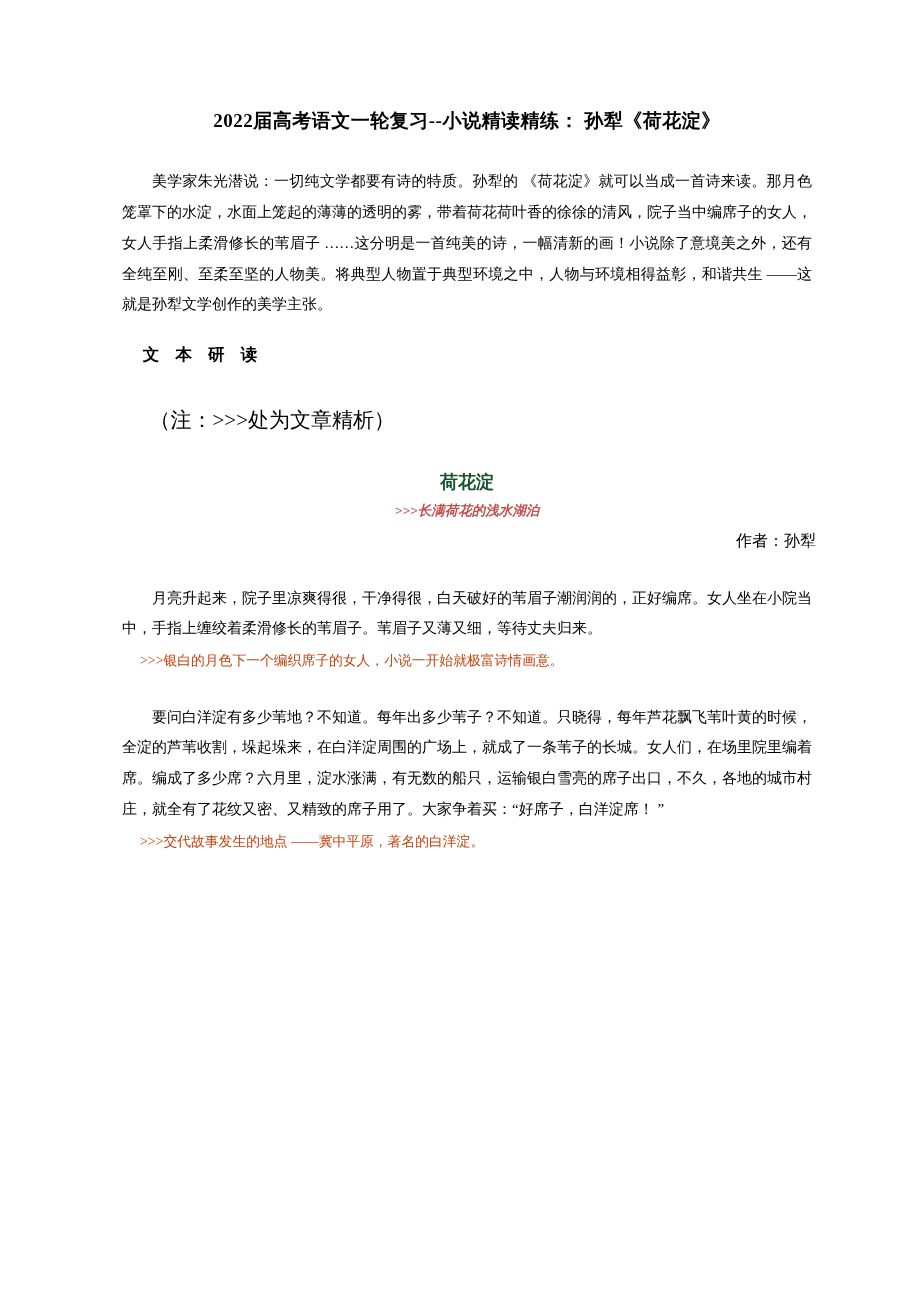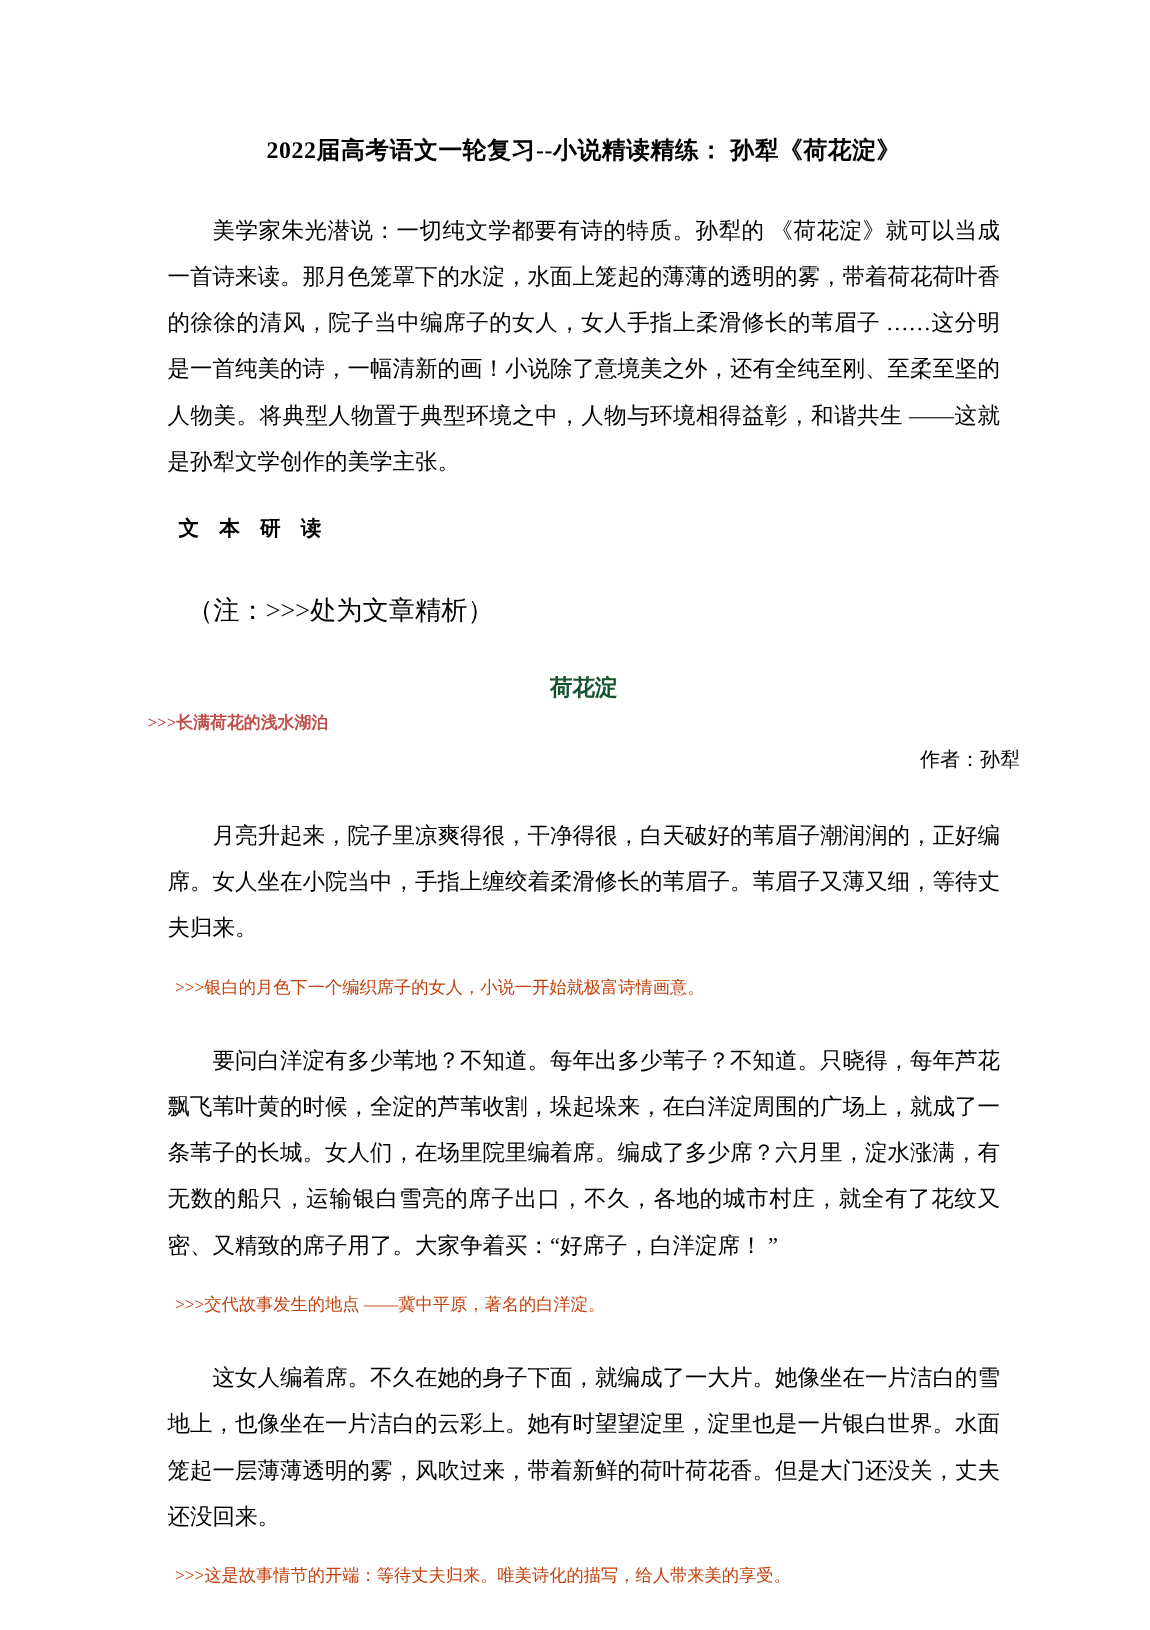--- a/index.html
+++ b/index.html
@@ -26,25 +26,25 @@
   }
   .doc-title {
     text-align: center;
     font-weight: bold;
     font-size: 19px;
     letter-spacing: 0.5px;
     margin: 34px 0 0 0;
     line-height: 1.6;
   }
   .para {
-    font-size: 18px;
+    font-size: 15px;
     line-height: 2.05;
     text-align: justify;
     text-indent: 2em;
-    margin: 16px;
+    margin: 4px;
   }
   .para.gap-top {
     margin-top: 30px;
   }
   .section-head {
     font-size: 16.5px;
     font-weight: bold;
     letter-spacing: 6px;
     text-indent: 1.5em;
     margin: 18px 0 0 0;
@@ -59,25 +59,27 @@
   }
   .work-title {
     text-align: center;
     color: #14532d;
     font-weight: bold;
     font-size: 18px;
     margin: 26px 0 0 0;
     line-height: 1.7;
   }
   .work-sub {
+    text-align: center;
     color: #c0504d;
     font-weight: bold;
     font-size: 13.5px;
     margin: 2px 0 0 0;
     line-height: 1.6;
+    font-style: italic;
   }
   .author {
     text-align: right;
     font-size: 16px;
     margin: 6px 0 0 0;
     line-height: 1.7;
   }
   .annot {
     color: #c2410c;
     font-size: 13.8px;
@@ -112,18 +114,14 @@
   <div class="body-block">
     <p class="para">月亮升起来，院子里凉爽得很，干净得很，白天破好的苇眉子潮润润的，正好编席。女人坐在小院当中，手指上缠绞着柔滑修长的苇眉子。苇眉子又薄又细，等待丈夫归来。</p>
     <p class="annot">&gt;&gt;&gt;银白的月色下一个编织席子的女人，小说一开始就极富诗情画意。</p>
   </div>
 
   <div class="body-block">
     <p class="para">要问白洋淀有多少苇地？不知道。每年出多少苇子？不知道。只晓得，每年芦花飘飞苇叶黄的时候，全淀的芦苇收割，垛起垛来，在白洋淀周围的广场上，就成了一条苇子的长城。女人们，在场里院里编着席。编成了多少席？六月里，淀水涨满，有无数的船只，运输银白雪亮的席子出口，不久，各地的城市村庄，就全有了花纹又密、又精致的席子用了。大家争着买：“好席子，白洋淀席！ ”</p>
     <p class="annot">&gt;&gt;&gt;交代故事发生的地点 ——冀中平原，著名的白洋淀。</p>
   </div>
 
-  <div class="body-block">
-    <p class="para">这女人编着席。不久在她的身子下面，就编成了一大片。她像坐在一片洁白的雪地上，也像坐在一片洁白的云彩上。她有时望望淀里，淀里也是一片银白世界。水面笼起一层薄薄透明的雾，风吹过来，带着新鲜的荷叶荷花香。但是大门还没关，丈夫还没回来。</p>
-    <p class="annot">&gt;&gt;&gt;这是故事情节的开端：等待丈夫归来。唯美诗化的描写，给人带来美的享受。</p>
-  </div>
 
 </div>
 
 </body></html>

